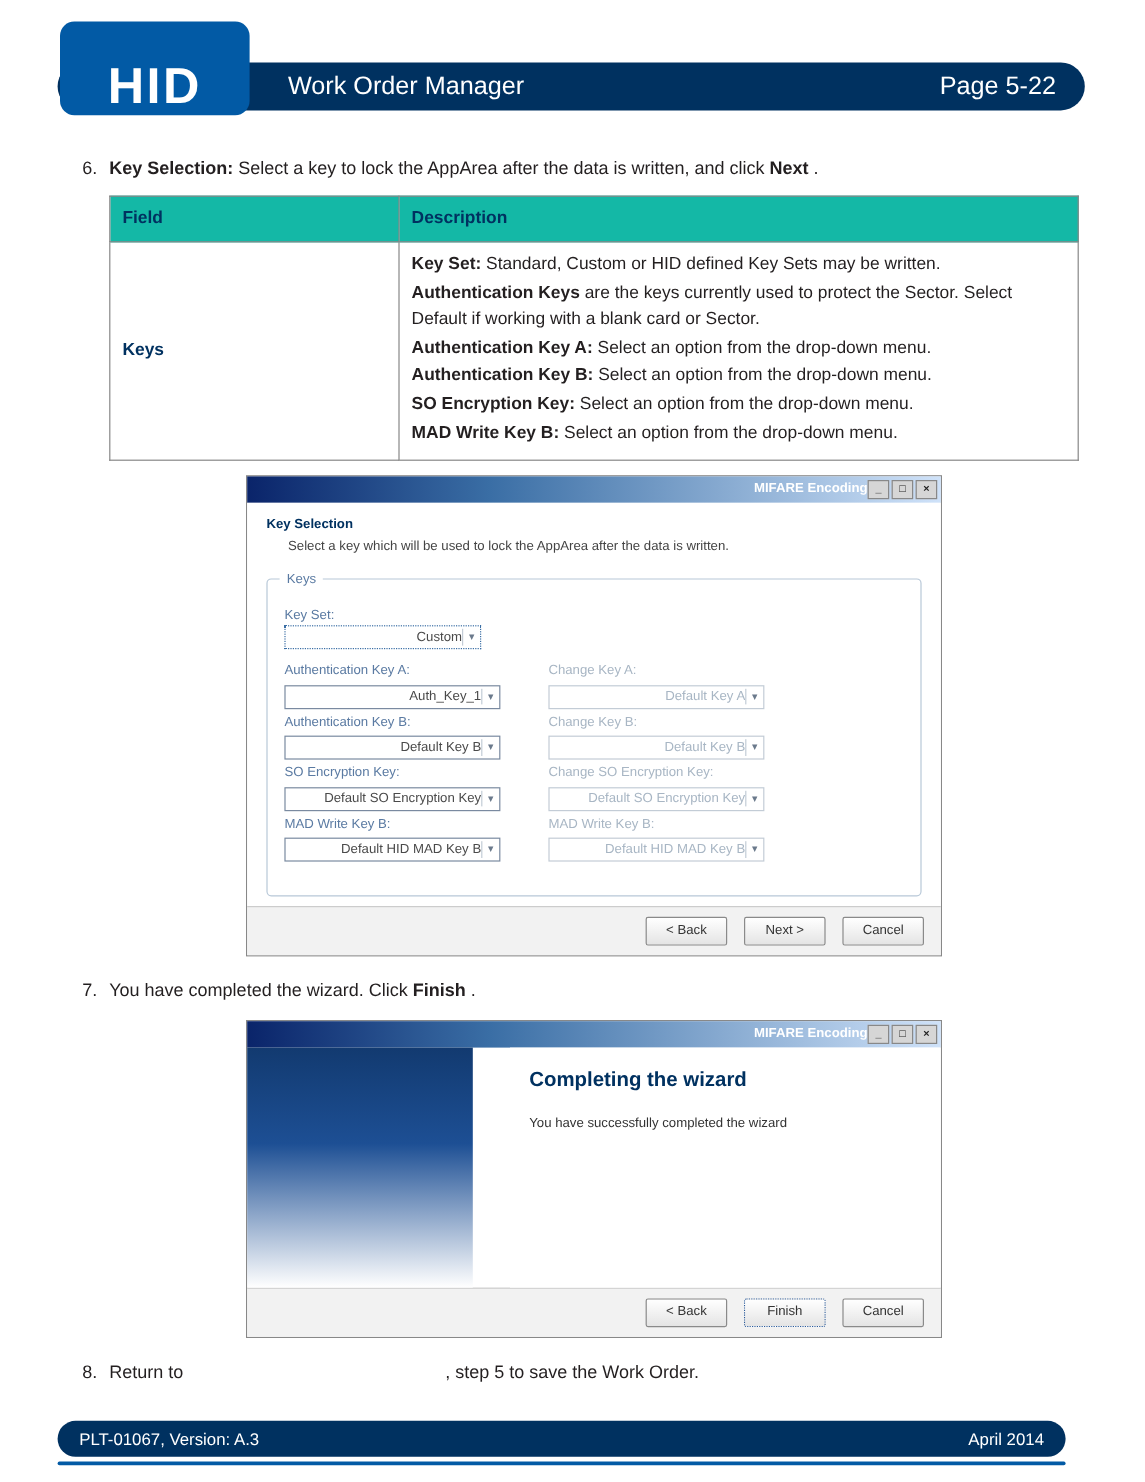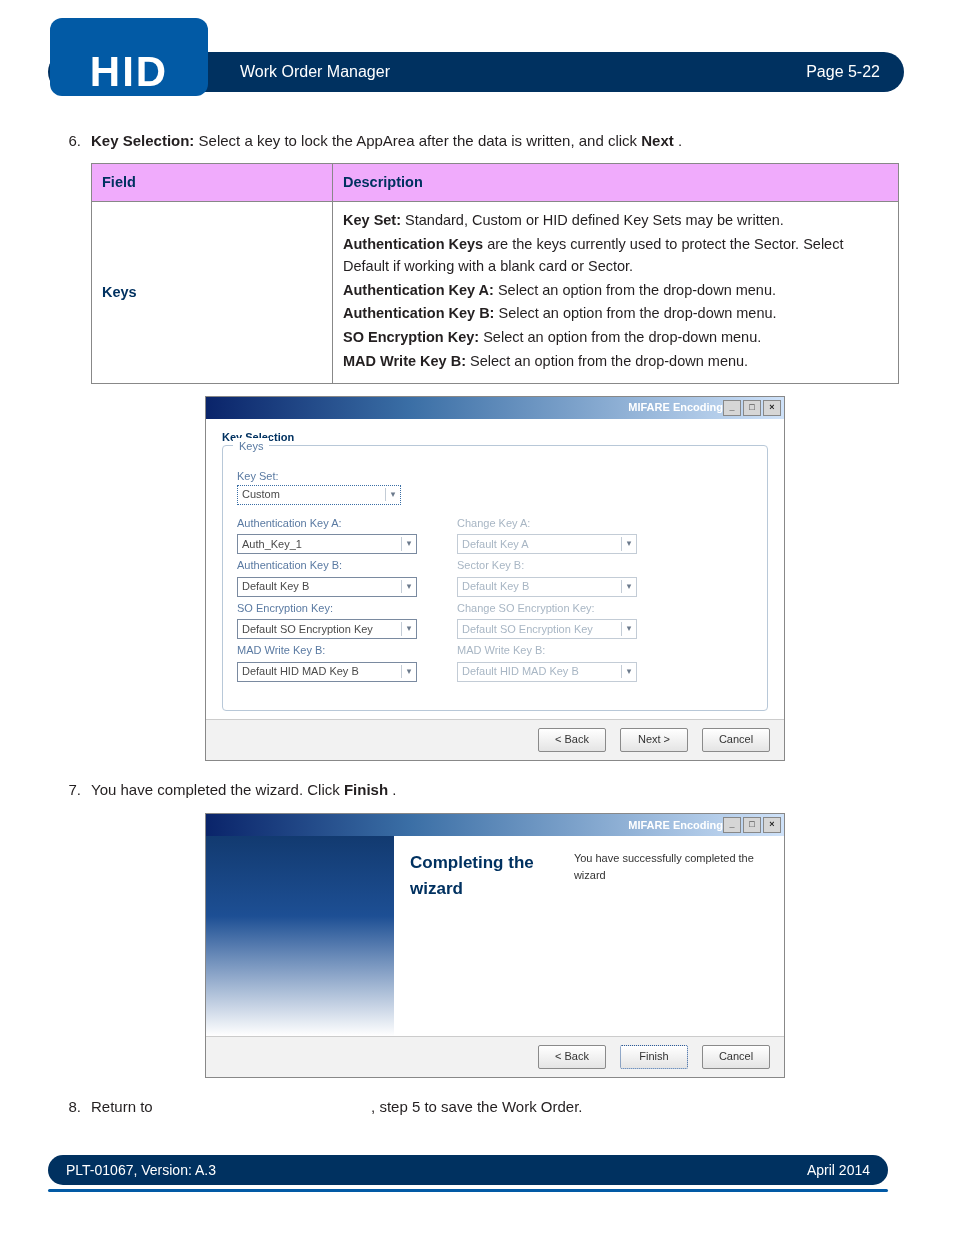--- a/index.html
+++ b/index.html
@@ -42,21 +42,21 @@
     background: #003160;
     border-radius: 20px;
     z-index: 1;
   }
   .header-inner {
     position: absolute;
     top: 52px; left: 220px; right: 70px;
     height: 40px;
     display: flex; align-items: center; justify-content: space-between;
     color: #fff;
-    font-size: 16px;
+    font-size: 21px;
     z-index: 2;
   }
   .header-title { padding-left: 20px; }
   .header-page { padding-right: 4px; }
   .content {
     padding: 130px 55px 0 55px;
   }
   ol.steps {
     list-style: none;
     margin: 0; padding: 0;
@@ -84,21 +84,21 @@
   }
   table.fields th, table.fields td {
     border: 1px solid #888;
     text-align: left;
     padding: 8px 10px;
     vertical-align: top;
   }
   table.fields th {
     color: #003160;
     font-weight: bold;
-    background: #f0abfc;
+    background: #14b8a6;
   }
   table.fields td.keycell {
     font-weight: bold;
     color: #003160;
     vertical-align: middle;
     width: 220px;
   }
   .desc-line { margin-bottom: 2px; }
   
   .wiz-wrap {
@@ -163,21 +163,21 @@
     align-items: center;
   }
   .lbl { color: #5a7aa2; font-size: 11px; }
   .lbl.dim { color: #a8b6c4; }
   .combo {
     display: flex;
     height: 18px;
     border: 1px solid #7a8aa0;
     background: #fff;
     align-items: center;
-    justify-content: space-between;
+    justify-content: flex-end;
     padding-left: 4px;
     font-size: 11px;
     color: #4a4a4a;
   }
   .combo.dim {
     color: #a8b6c4;
     border-color: #c3ccd6;
   }
   .combo .arrow {
     width: 14px;
@@ -214,21 +214,22 @@
   .wiz2-left {
     width: 188px;
     background: linear-gradient(#123a70, #1d4f94 40%, #ffffff);
   }
   .wiz2-right {
     flex: 1;
     padding: 14px 16px 10px 16px;
     background: #fff;
     color: #333;
     display: flex;
-    flex-direction: row;
+    flex-direction: column;
+    margin-left: 31px;
   }
   .wiz2-h {
     color: #003160;
     font-weight: bold;
     font-size: 17px;
     margin-bottom: 16px;
     font-family: Arial, sans-serif;
   }
   .wiz2-note { font-size: 11px; margin-top: auto; margin-bottom: 6px; }
   .page-footer {
@@ -302,20 +303,21 @@
           <div class="wiz-titlebar">
             <span>MIFARE Encoding</span>
             <span class="wiz-titlebtns">
               <span class="wiz-tbtn">_</span>
               <span class="wiz-tbtn">□</span>
               <span class="wiz-tbtn">×</span>
             </span>
           </div>
           <div class="wiz-body">
             <div class="wiz-heading">Key Selection</div>
+            <div class="wiz-sub">Select a key which will be used to lock the AppArea after the data is written.</div>
 
             <div class="keys-group">
               <span class="legend">Keys</span>
 
               <div style="margin-bottom:10px;">
                 <div class="lbl">Key Set:</div>
                 <div class="combo highlight" style="width:158px;">
                   <span>Custom</span>
                   <span class="arrow">▾</span>
                 </div>
@@ -327,21 +329,21 @@
                 <div class="combo">
                     <span>Auth_Key_1</span>
                     <span class="arrow">▾</span>
                   </div>
                 <div class="combo dim">
                     <span>Default Key A</span>
                     <span class="arrow">▾</span>
                   </div>
 
                 <div class="lbl">Authentication Key B:</div>
-                <div class="lbl dim">Sector Key B:</div>
+                <div class="lbl dim">Change Key B:</div>
                 <div class="combo">
                     <span>Default Key B</span>
                     <span class="arrow">▾</span>
                   </div>
                 <div class="combo dim">
                     <span>Default Key B</span>
                     <span class="arrow">▾</span>
                   </div>
 
                 <div class="lbl">SO Encryption Key:</div>

